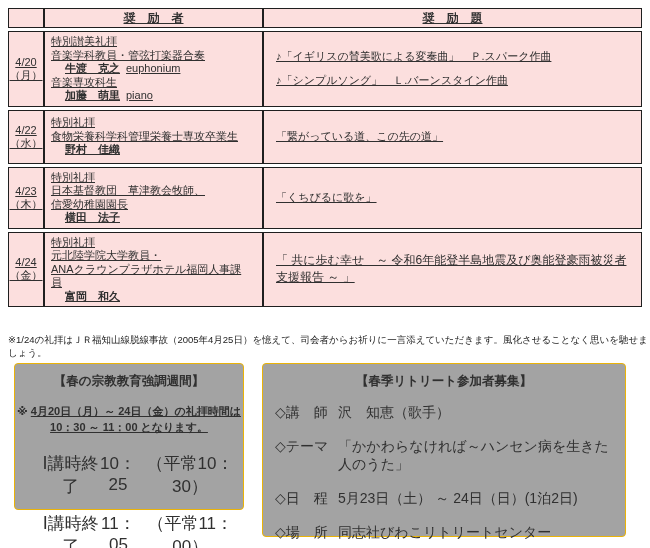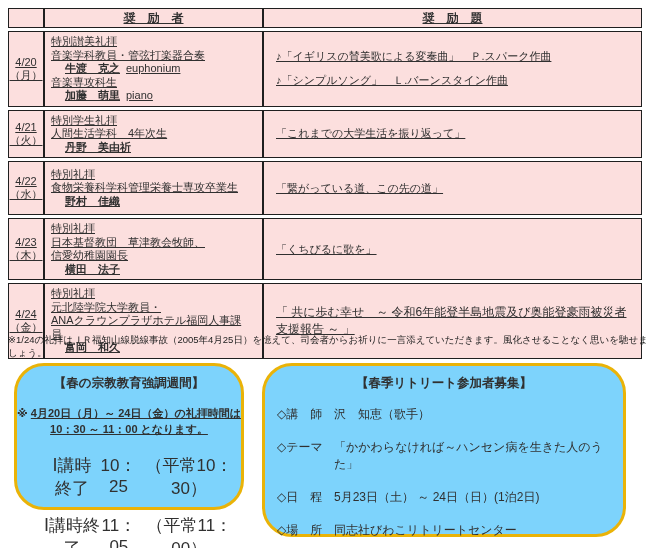--- a/index.html
+++ b/index.html
@@ -24,34 +24,34 @@
   .name-line { padding-left:14px; }
   .nm { font-weight:bold; }
   .nt { margin-left:6px; }
   .topic-line + .topic-line { margin-top:9px; }
   .topic-small { font-size:12px; }
 
   
   .footnote { position:absolute; left:8px; top:334px; width:640px; font-size:9.5px; color:#222; }
 
   
-  .rbox { position:absolute; background:#7dd3fc; border:3px solid #eab308; border-radius:30px; }
+  .rbox { position:absolute; background:#a3a3a3; border:1px solid #eab308; border-radius:4px; }
   .box-left  { left:14px;  top:363px; width:230px; height:147px; }
   .box-right { left:262px; top:363px; width:364px; height:174px; }
   .box-title { text-align:center; font-weight:bold; font-size:12.5px; margin-top:9px; }
 
   .notice { margin-top:13px; text-align:center; font-weight:bold; font-size:11px; line-height:16px; }
   .notice .ul { text-decoration:underline; }
   .sch { margin-top:17px; padding-left:27px; font-size:17px;text-align:center; }
   .sch-row { display:flex; margin-bottom:14px; }
   .sch-label { width:66px; }
   .sch-time { width:44px; }
 
   .rb-items { margin-top:14px; padding-left:12px; padding-right:10px; }
-  .rb-item { display:flex; margin-bottom:16px; font-size:12px; }
+  .rb-item { display:flex; margin-bottom:16px; font-size:14px;gap:6px; }
   .rb-label { width:57px; flex-shrink:0; }
   .rb-value { flex:1; }
 </style>
 </head>
 <body>
 
 <div class="tbl-wrap">
   <table>
     <colgroup>
         <col style="width:36px">
@@ -76,34 +76,20 @@
         <div class="name-line"><span class="nm">牛渡　克之</span><span class="nt">euphonium</span></div>
         <div>音楽専攻科生</div>
         <div class="name-line"><span class="nm">加藤　萌里</span><span class="nt">piano</span></div>
       </td>
       <td class="c-topic">
         <div class="topic-line">♪「イギリスの賛美歌による変奏曲」　Ｐ.スパーク作曲</div>
         <div class="topic-line">♪「シンプルソング」　Ｌ.バーンスタイン作曲</div>
       </td>
     </tr>
 
-    <tr class="r1">
-      <td class="c-date">
-        <div>4/21</div>
-        <div>（火）</div>
-      </td>
-      <td class="c-speaker">
-        <div>特別学生礼拝</div>
-        <div>人間生活学科　4年次生</div>
-        <div class="name-line"><span class="nm">丹野　美由祈</span></div>
-      </td>
-      <td class="c-topic">
-        <div class="topic-line">「これまでの大学生活を振り返って」</div>
-      </td>
-    </tr>
 
     <tr class="r2">
       <td class="c-date">
         <div>4/22</div>
         <div>（水）</div>
       </td>
       <td class="c-speaker">
         <div>特別礼拝</div>
         <div>食物栄養科学科管理栄養士専攻卒業生</div>
         <div class="name-line"><span class="nm">野村　佳織</span></div>

